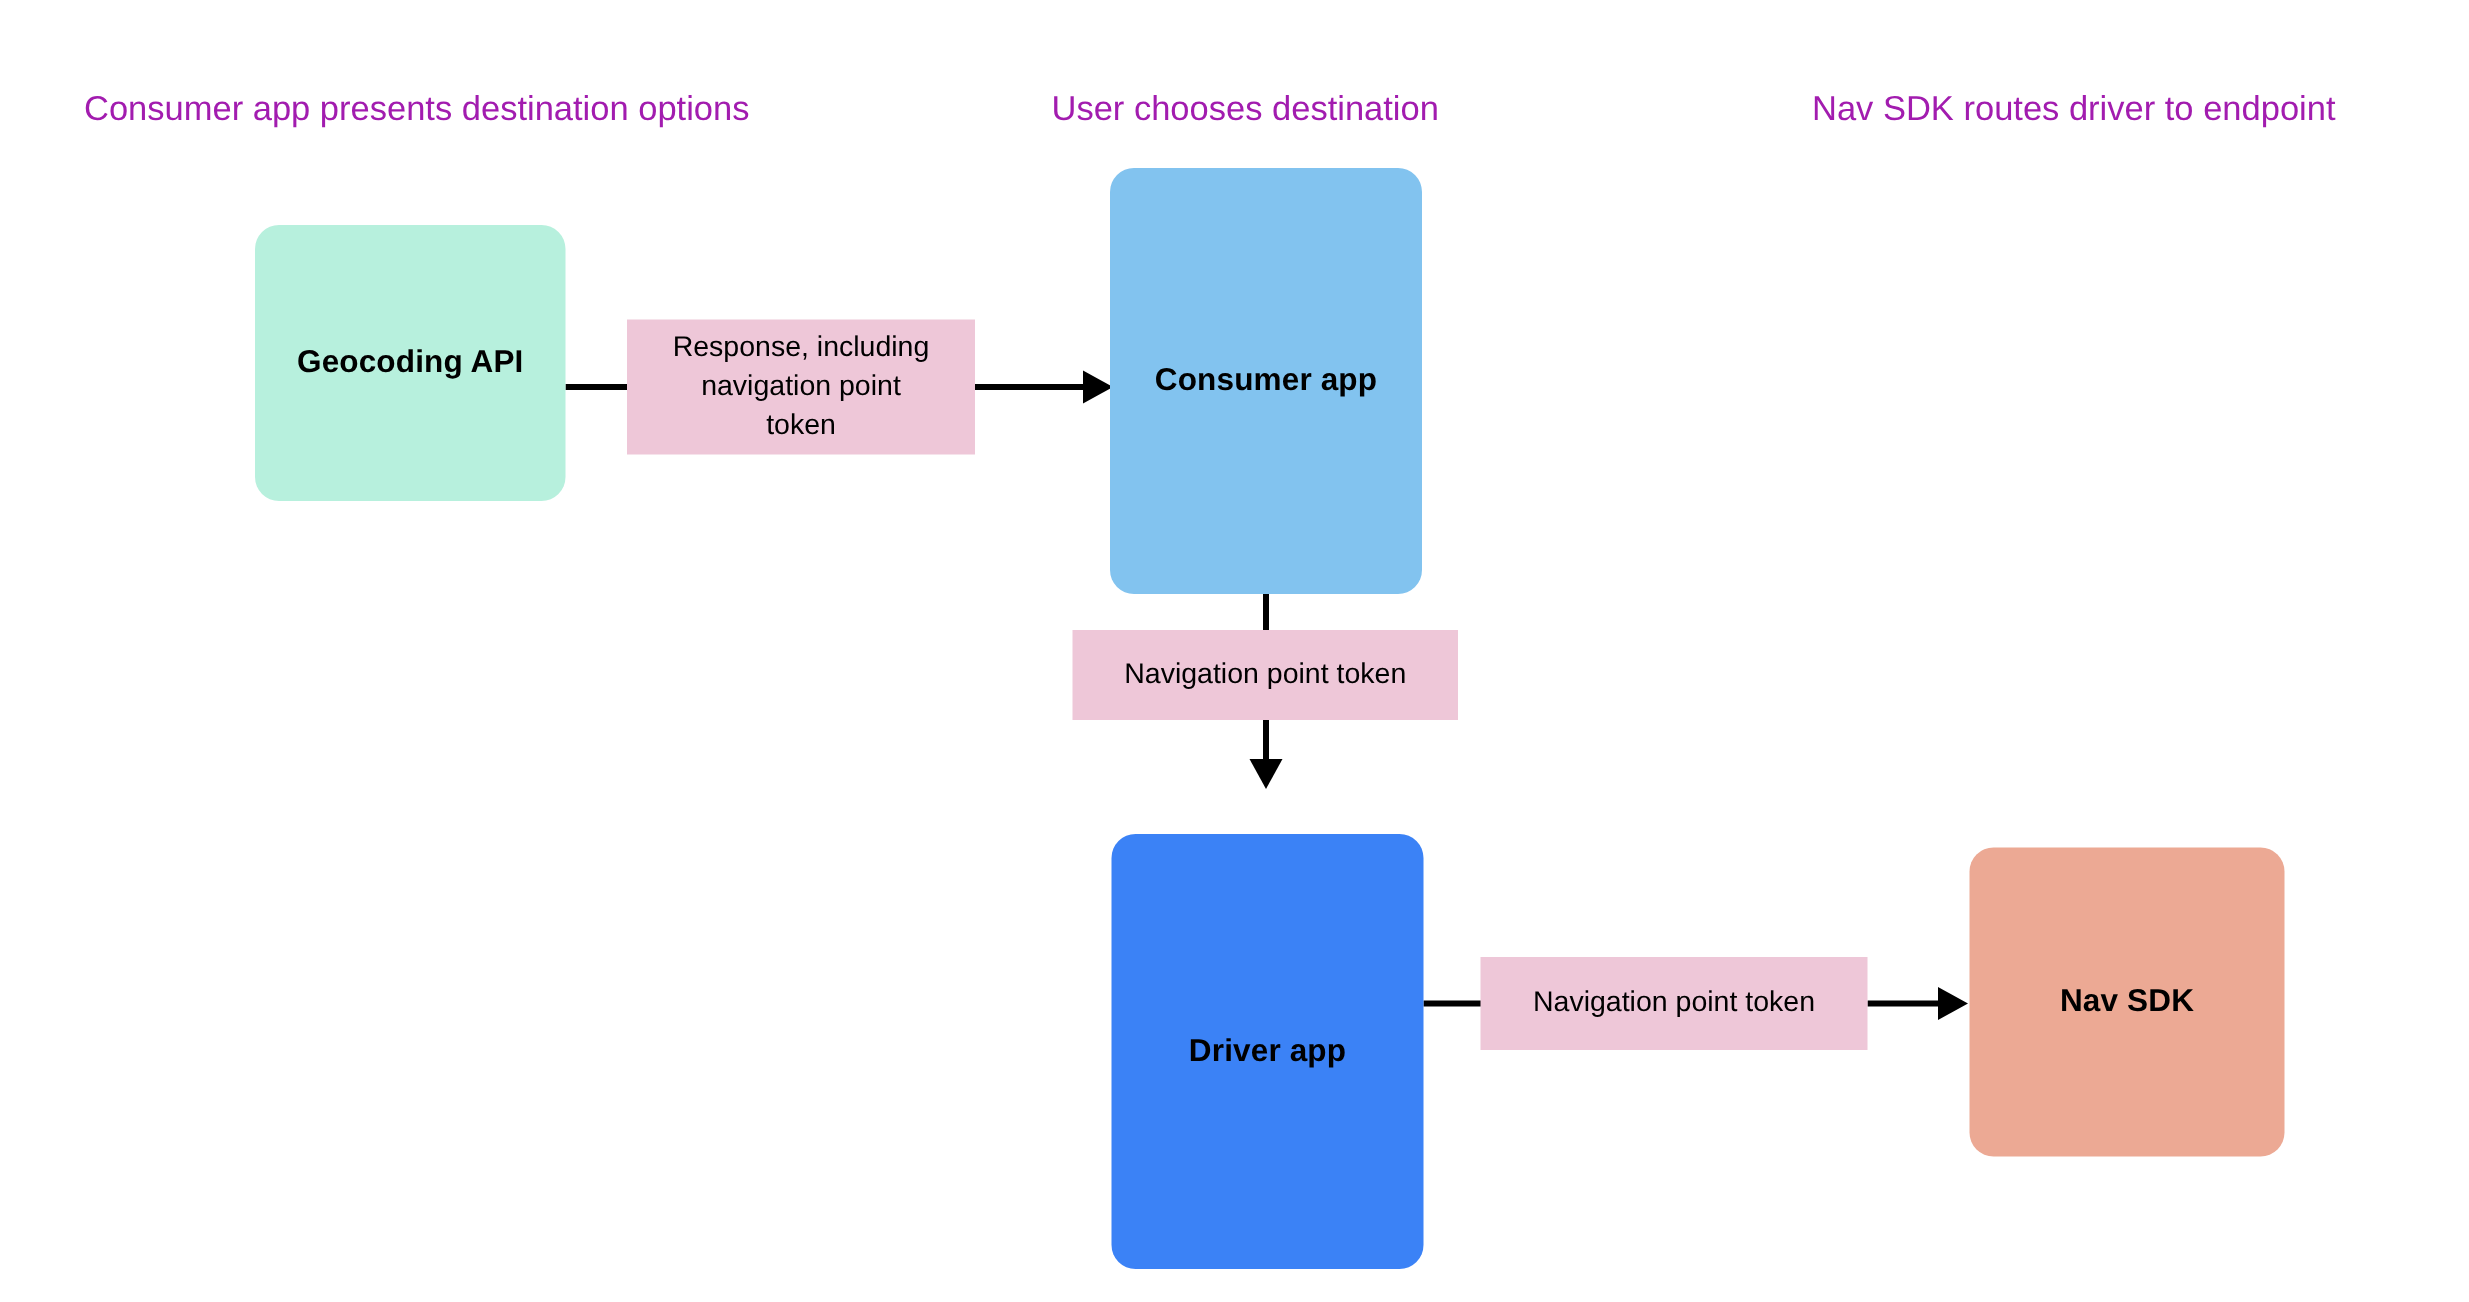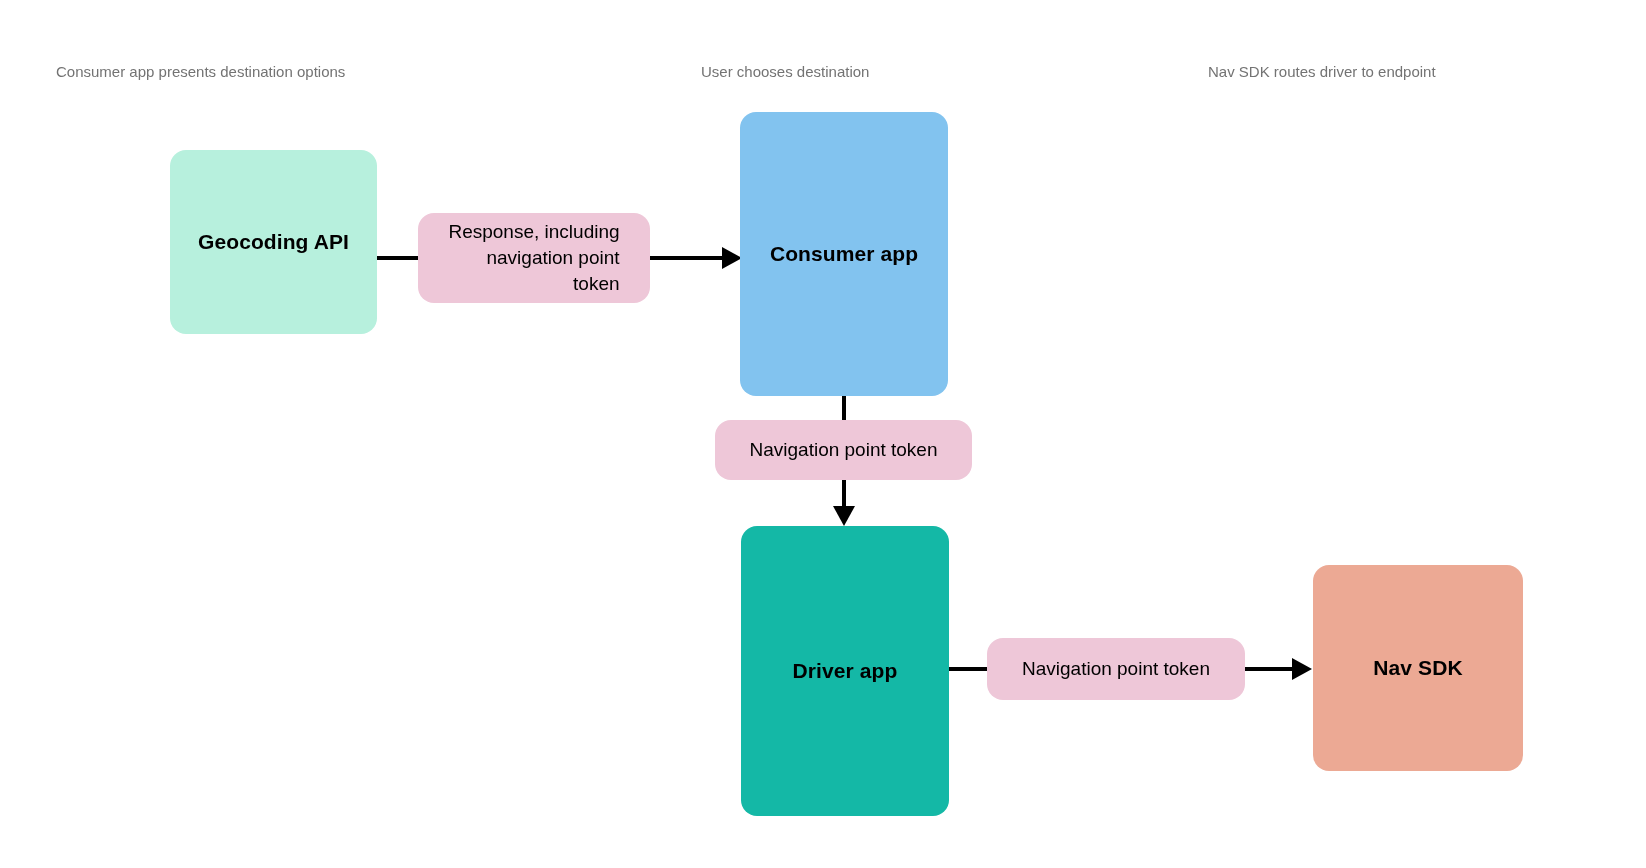--- a/index.html
+++ b/index.html
@@ -17,24 +17,24 @@
   }
 
   #canvas {
     position: absolute;
     inset: 0;
   }
 
   
   .col-header {
     position: absolute;
-    font-size: 15px;
+    font-size: 23px;
     line-height: 28px;
     font-weight: 400;
-    color: #737373;
+    color: #a21caf;
     white-space: nowrap;
   }
   #header-consumer { left: 56px;   top: 58px; }
   #header-user     { left: 701px;  top: 58px; }
   #header-navsdk   { left: 1208px; top: 58px; }
 
   
   .node {
     position: absolute;
     display: flex;
@@ -67,28 +67,27 @@
     background: #eca994;
   }
 
   
   .edge-label {
     position: absolute;
     background: #eec7d8;
     display: flex;
     align-items: center;
     justify-content: center;
-    text-align: right;
+    text-align: center;
     font-size: 19px;
     line-height: 26px;
     font-weight: 400;
     color: #000;
     padding: 0 6px;
     box-sizing: border-box;
-    border-radius: 16px;
   }
   #label-response {
     left: 418px; top: 213px;
     width: 232px; height: 90px;
   }
   #label-token-mid {
     left: 715px; top: 420px;
     width: 257px; height: 60px;
   }
   #label-token-right {
@@ -157,21 +156,21 @@
   <div id="arrow-to-navsdk" class="arrowhead arrow-right"></div>
 
   <div id="node-geocoding" class="node" style="background: rgb(183, 240, 221);">
     <span>Geocoding API</span>
   </div>
 
   <div id="node-consumer" class="node" style="background: rgb(130, 195, 239); text-align: right;">
     <span>Consumer app</span>
   </div>
 
-  <div id="node-driver" class="node" style="background: #14b8a6;">
+  <div id="node-driver" class="node" style="background: #3b82f6; margin-top: 30px;">
     <span>Driver app</span>
   </div>
 
   <div id="node-navsdk" class="node" style="background: rgb(236, 169, 148);">
     <span>Nav SDK</span>
   </div>
 
   <div id="label-response" class="edge-label" style="background: rgb(238, 199, 216);">
     <span>Response, including<br>navigation point<br>token</span>
   </div>

